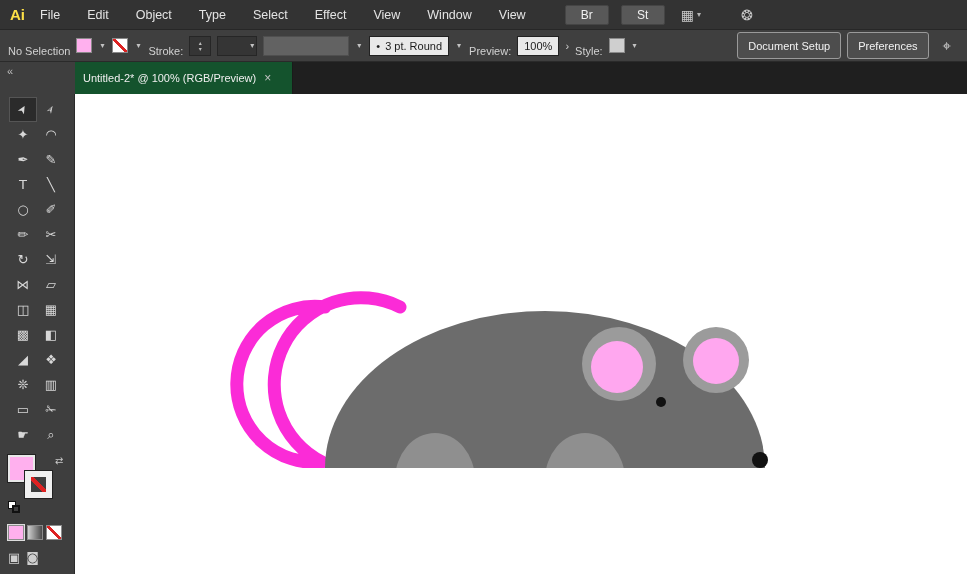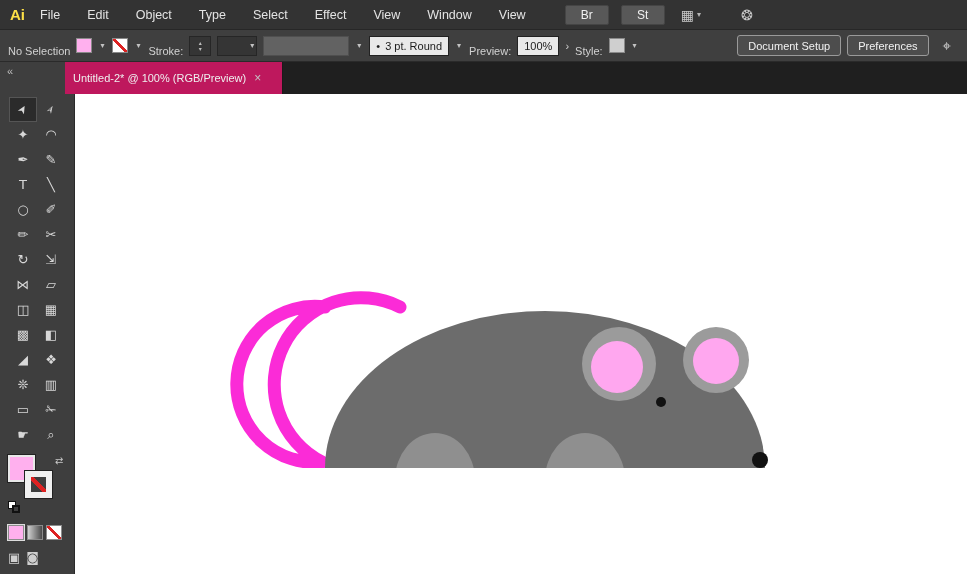--- a/index.html
+++ b/index.html
@@ -24,29 +24,29 @@
   .sw-none { background:linear-gradient(45deg, #ffffff 42%, #dd2222 42%, #dd2222 58%, #ffffff 58%); }
   .dd-arrow { color:#c2c2c2; font-size:8px; padding:0 2px; }
   .spinner { width:22px; height:20px; background:#353535; border:1px solid #262626; display:flex;
              flex-direction:column; align-items:center; justify-content:center; color:#bdbdbd; font-size:6px; line-height:6px; }
   .combo { height:20px; background:#353535; border:1px solid #262626; display:flex; align-items:center; }
   .combo .val { min-width:30px; padding:0 4px; font-size:11px; color:#ddd; }
   .combo.disabled { background:#6e6e6e; border-color:#555; opacity:.75; }
   .lightbox { height:20px; background:#e9e9e9; border:1px solid #222; color:#1c1c1c; font-size:11px;
               display:flex; align-items:center; padding:0 6px; white-space:nowrap; }
   .chev { color:#cfcfcf; font-size:11px; }
-  .cb-btn { height:21px; background:#4d4d4d; border:1px solid #9a9a9a; border-radius:3px; color:#f2f2f2;
+  .cb-btn { height:27px; background:#4d4d4d; border:1px solid #9a9a9a; border-radius:3px; color:#f2f2f2;
             font-size:11px; padding:0 10px; display:flex; align-items:center; white-space:nowrap; }
   .touch-icon { color:#cfcfcf; font-size:15px; margin:0 8px; font-family:"DejaVu Sans",sans-serif; }
 
   
   .tabrow { position:absolute; top:62px; left:0; width:967px; height:32px; background:#1f1f1f; }
   .tab-corner { position:absolute; left:0; top:0; width:75px; height:32px; background:#3e3e3e;
                 color:#bdbdbd; font-size:11px; padding:3px 0 0 7px; }
-  .doc-tab { position:absolute; left:65px; top:0; width:218px; height:32px; background:#be185d;
+  .doc-tab { position:absolute; left:75px; top:0; width:218px; height:32px; background:#14532d;
              border-right:1px solid #1a1a1a; display:flex; align-items:center; padding:0 8px; }
   .doc-tab .t-title { color:#efefef; font-size:11px; white-space:nowrap; }
   .doc-tab .t-close { color:#c4c4c4; font-size:12px; margin-left:8px; }
 
   
   .toolbar { position:absolute; left:0; top:94px; width:75px; height:480px; background:#3e3e3e;
              border-right:1px solid #2a2a2a; }
   .tools-grid { display:grid; grid-template-columns:28px 28px; justify-content:center; padding-top:3px; }
   .tool { width:28px; height:25px; display:flex; align-items:center; justify-content:center;
           color:#d8d8d8; font-size:13px; font-family:"DejaVu Sans",sans-serif; }

